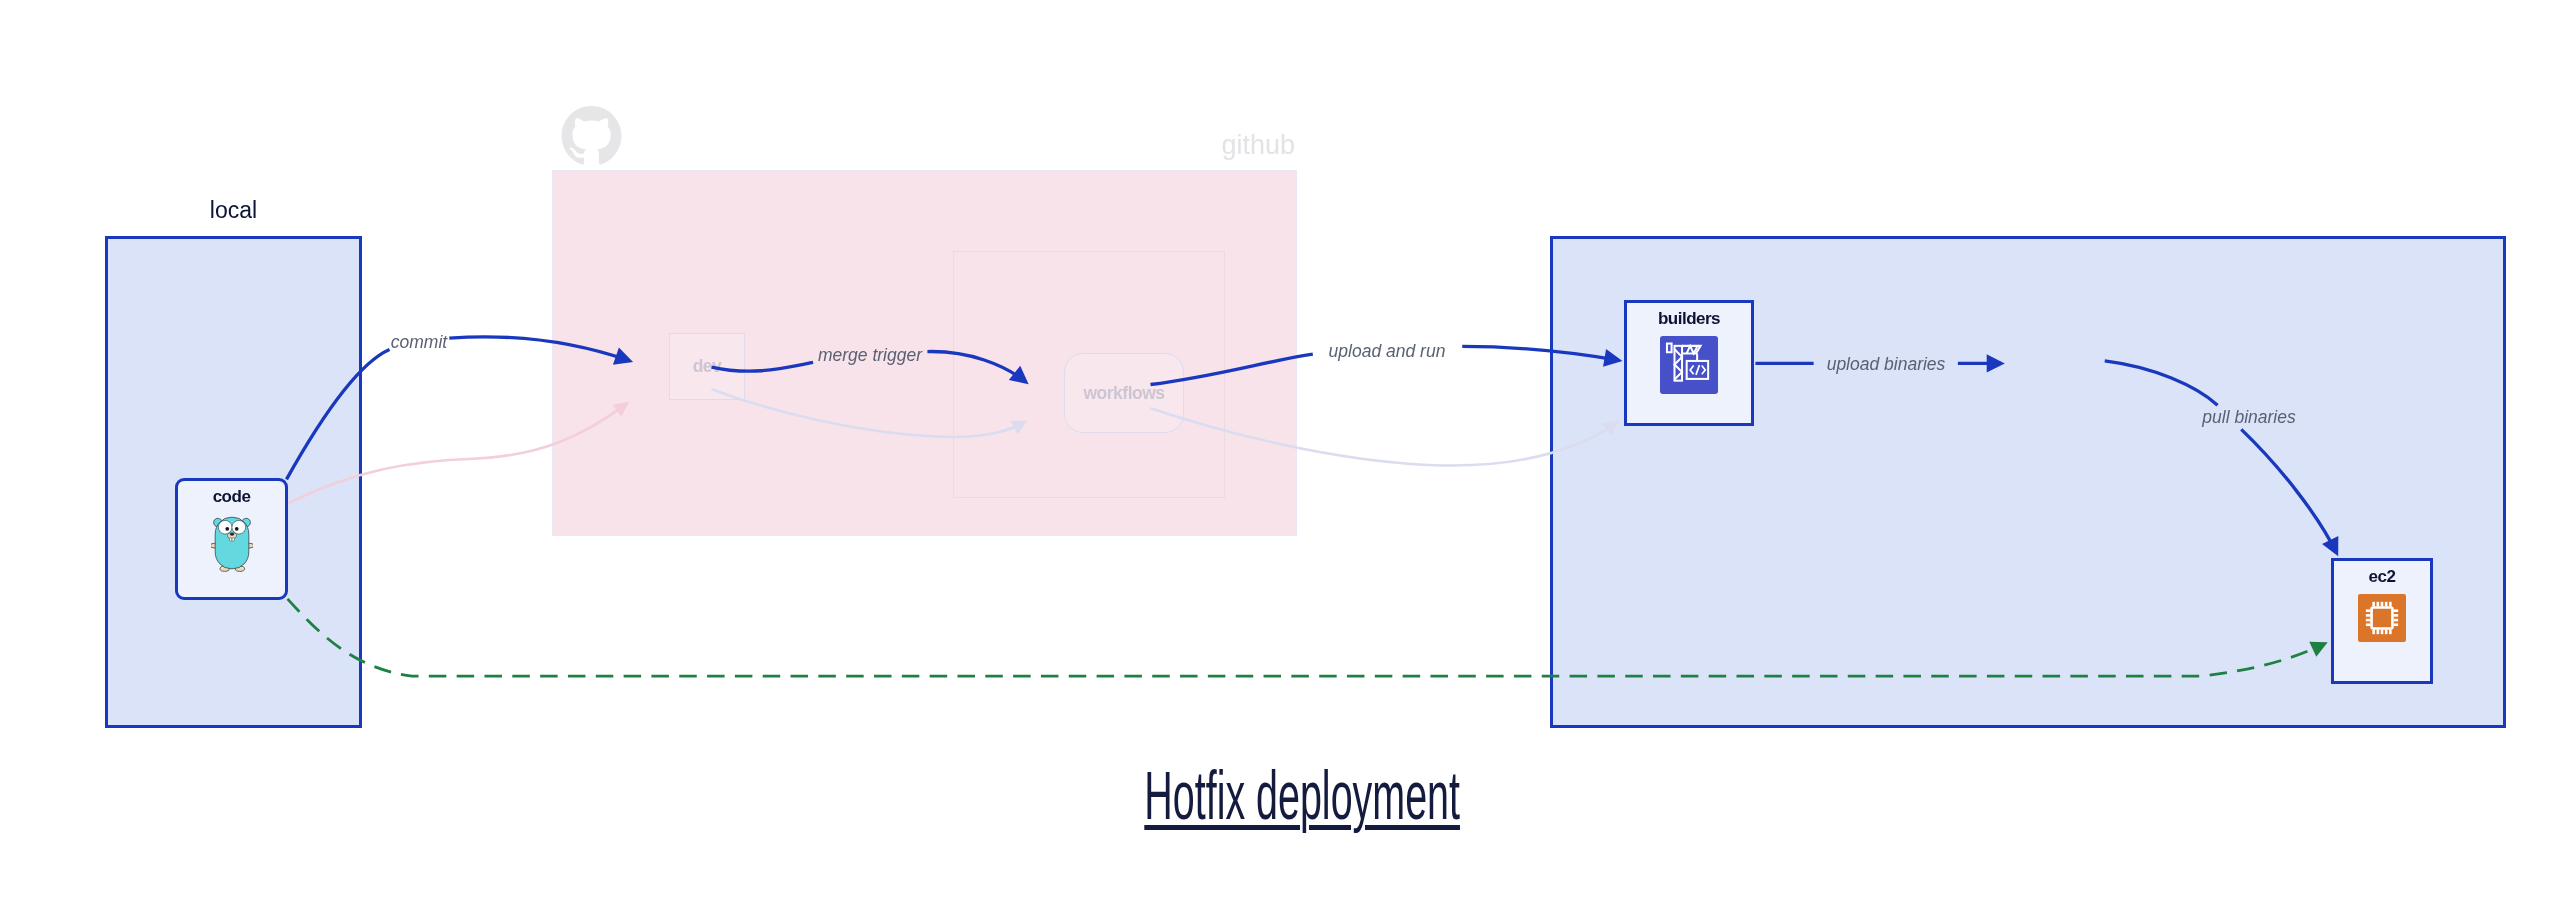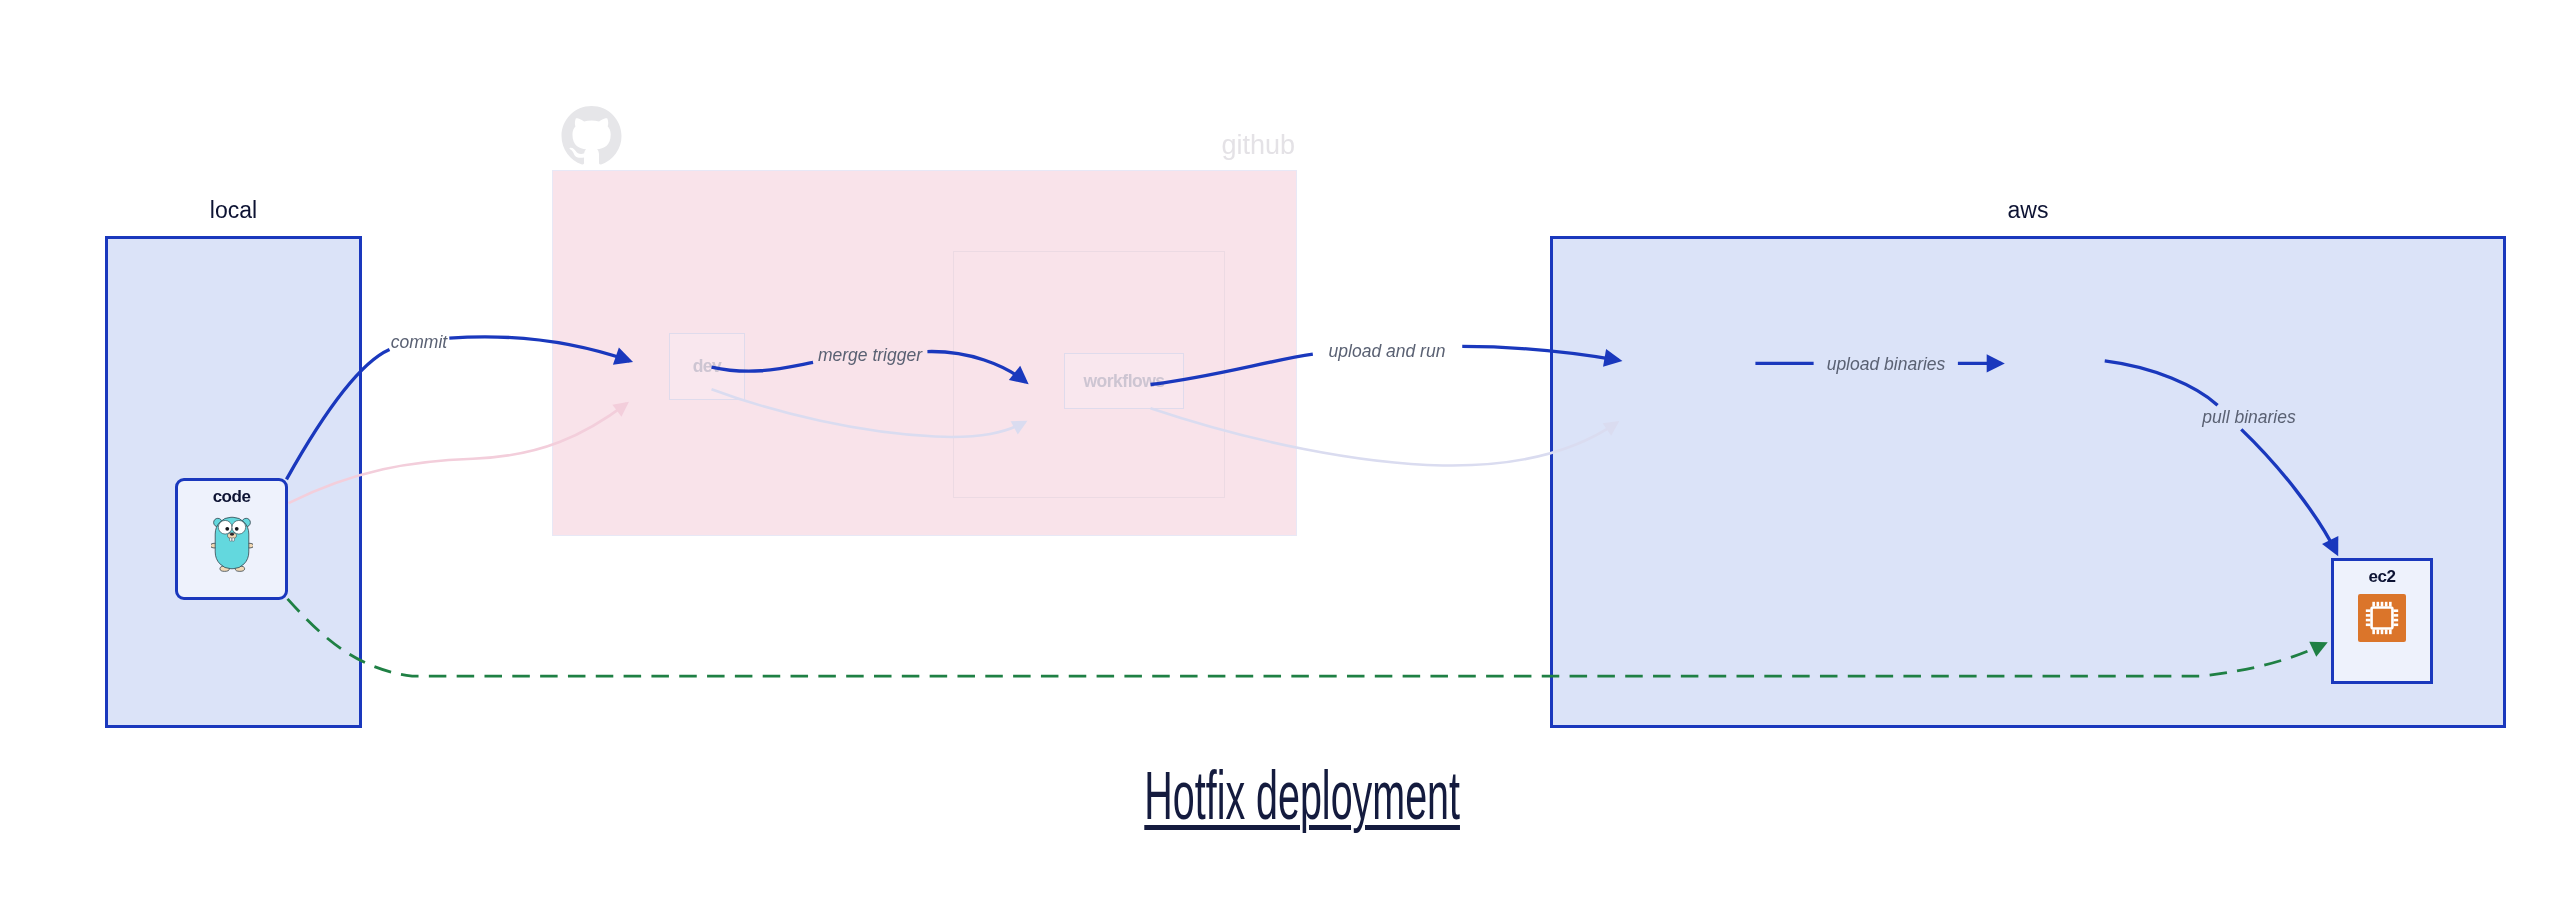--- a/index.html
+++ b/index.html
@@ -24,21 +24,21 @@
   #label-aws{left:1550px;width:956px;top:197px;}
   #label-github{left:552px;width:743px;top:130px;text-align:right;color:var(--github_label);font-size:27px;}
   #label-master{left:953px;width:272px;top:214px;color:var(--master_label);}
   .node{position:absolute;box-sizing:border-box;display:flex;flex-direction:column;align-items:center;z-index:4;}
   .node-solid{background:var(--node_fill);border:3.1px solid var(--blue);}
   .node-faded{background:var(--faded_node_fill);border:1.5px solid var(--faded_node_border);justify-content:center;margin-left:34px;}
   .node-label{font-weight:bold;font-size:17px;letter-spacing:-0.5px;color:var(--dark_text);margin-top:6.2px;white-space:nowrap;}
   .node-faded .node-label{color:var(--faded_node_text);margin-top:0;font-size:17.5px;}
   #node-code{left:175px;top:478px;width:113px;height:122px;border-radius:9px;}
   #node-dev{left:635px;top:333px;width:76px;height:67px;}
-  #node-workflows{left:1030px;top:353px;width:120px;height:56px;}
+  #node-workflows{left:1030px;top:353px;width:120px;height:80px;border-radius:19px;}
   #node-builders{left:1624px;top:300px;width:130px;height:126px;}
   #node-s3{left:2007px;top:300px;width:96px;height:126px;}
   #node-ec2{left:2331px;top:558px;width:102px;height:126px;}
   .node-icon{margin-top:7.2px;}
   .edges{position:absolute;left:0;top:0;width:2604px;height:902px;z-index:6;pointer-events:none;}
   .e{fill:none;}
   .e-blue{stroke:var(--blue);stroke-width:6.5;}
   .e-green{stroke:var(--green);stroke-width:5.5;stroke-dasharray:34 20;}
   .e-pink{stroke:var(--pink_edge);stroke-width:5;}
   .e-lav{stroke:var(--lavender_edge);stroke-width:5;}
@@ -58,21 +58,20 @@
 <div class="canvas">
 
   <div class="cluster z2" id="cluster-github"></div>
   <div class="cluster z3" id="cluster-master"></div>
   <div class="cluster cluster-blue z2" id="cluster-local"></div>
   <div class="cluster cluster-blue z2" id="cluster-aws"></div>
 
   <div class="cluster-label" id="label-local">local</div>
   <div class="cluster-label" id="label-github">github</div>
   <div class="cluster-label" id="label-master">master</div>
-  <div class="cluster-label" id="label-aws">aws</div>
 
   <svg id="octocat" width="61" height="60" viewBox="0 0 16 16">
     <path fill="var(--octocat)" d="M8 0C3.58 0 0 3.58 0 8c0 3.54 2.29 6.53 5.47 7.59.4.07.55-.17.55-.38 0-.19-.01-.82-.01-1.49-2.01.37-2.53-.49-2.69-.94-.09-.23-.48-.94-.82-1.13-.28-.15-.68-.52-.01-.53.63-.01 1.08.58 1.23.82.72 1.21 1.87.87 2.33.66.07-.52.28-.87.51-1.07-1.78-.2-3.64-.89-3.64-3.95 0-.87.31-1.59.82-2.15-.08-.2-.36-1.02.08-2.12 0 0 .67-.21 2.2.82.64-.18 1.32-.27 2-.27s1.36.09 2 .27c1.53-1.04 2.2-.82 2.2-.82.44 1.1.16 1.92.08 2.12.51.56.82 1.27.82 2.15 0 3.07-1.87 3.75-3.65 3.95.29.25.54.73.54 1.48 0 1.07-.01 1.93-.01 2.2 0 .21.15.46.55.38A8.01 8.01 0 0 0 16 8c0-4.42-3.58-8-8-8z"></path>
   </svg>
 
   <svg class="edges" viewBox="0 0 5054 1750" width="2604" height="902">
     <defs>
       <marker id="mBlue" viewBox="0 0 12 12" refX="9" refY="6" markerWidth="6.5" markerHeight="6.5" orient="auto-start-reverse">
         <path d="M1 1 L11 6 L1 11 Z" class="mk-blue"></path>
       </marker>
@@ -137,20 +136,40 @@
   </div>
 
   <div class="node node-faded" id="node-dev">
     <div class="node-label">dev</div>
   </div>
 
   <div class="node node-faded" id="node-workflows">
     <div class="node-label">workflows</div>
   </div>
 
+  <div class="node node-solid" id="node-builders">
+    <div class="node-label">builders</div>
+    <svg class="node-icon" width="58" height="58" viewBox="0 0 100 100">
+      <rect x="0" y="0" width="100" height="100" rx="5" fill="var(--codebuild_bg)"></rect>
+      <g stroke="#ffffff" stroke-width="3.5" fill="none">
+        <rect x="12" y="13" width="8" height="15"></rect>
+        <rect x="25" y="17" width="13" height="60"></rect>
+        <path d="M25 23 L38 36 L25 49 L38 62 L25 75"></path>
+        <path d="M38 17 H70 L62 30 H38"></path>
+        <path d="M46 30 L52 17 L58 30 L64 19"></path>
+        <path d="M64 30 V43"></path>
+        <rect x="46" y="43" width="37" height="31"></rect>
+      </g>
+      <g stroke="#ffffff" stroke-width="3" fill="none">
+        <path d="M58 51 L52 58.5 L58 66"></path>
+        <path d="M62 67 L68 50"></path>
+        <path d="M72 51 L78 58.5 L72 66"></path>
+      </g>
+    </svg>
+  </div>
 
 
   <div class="node node-solid" id="node-ec2">
     <div class="node-label">ec2</div>
     <svg class="node-icon" width="48" height="48" viewBox="0 0 92 92">
       <rect x="0" y="0" width="92" height="92" rx="4" fill="var(--ec2_bg)"></rect>
       <rect x="26" y="26" width="40" height="40" rx="3" stroke="#ffffff" stroke-width="5" fill="none"></rect>
       <g stroke="#ffffff" stroke-width="5">
         <line x1="30" y1="15" x2="30" y2="24"></line>
           <line x1="38" y1="15" x2="38" y2="24"></line>

